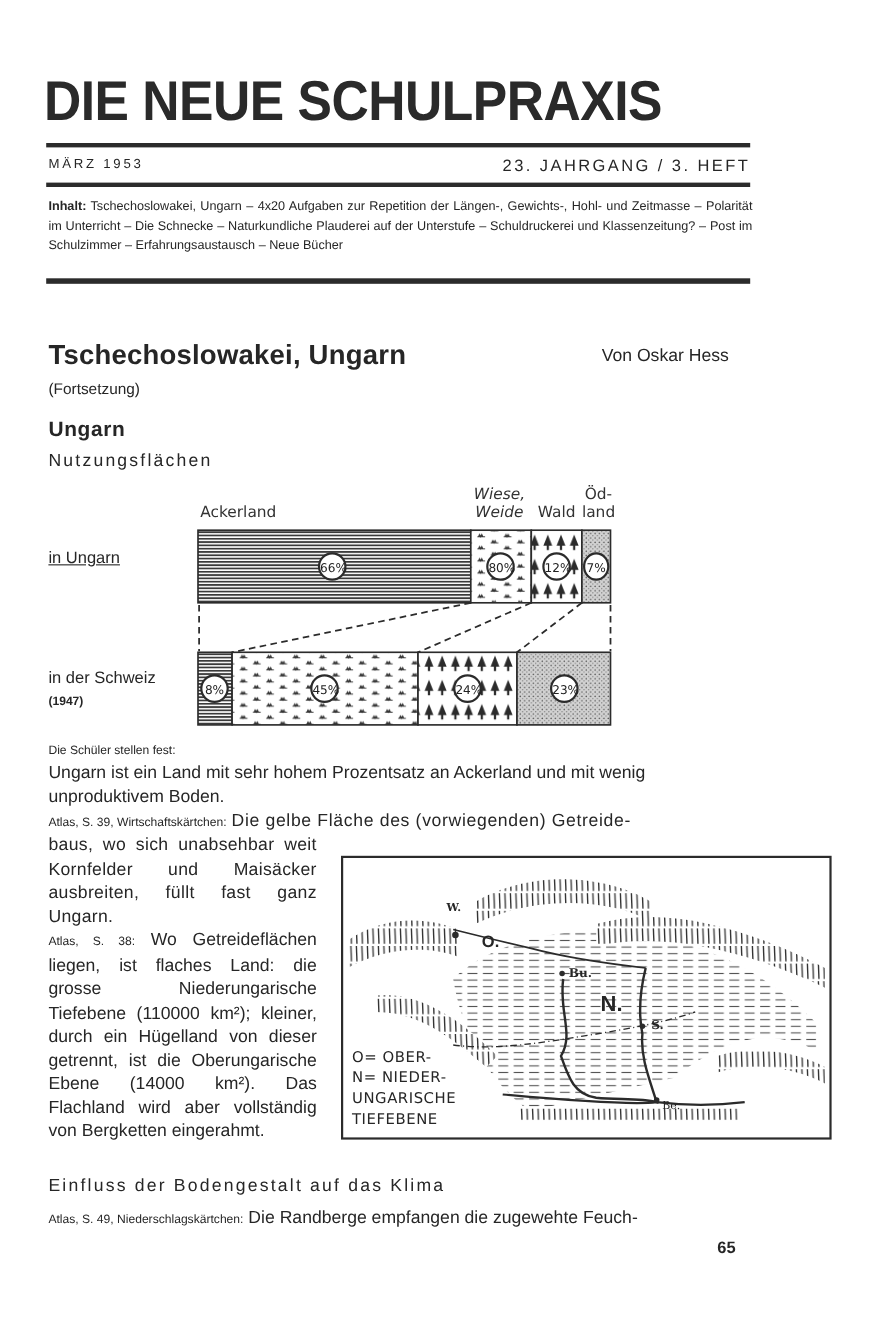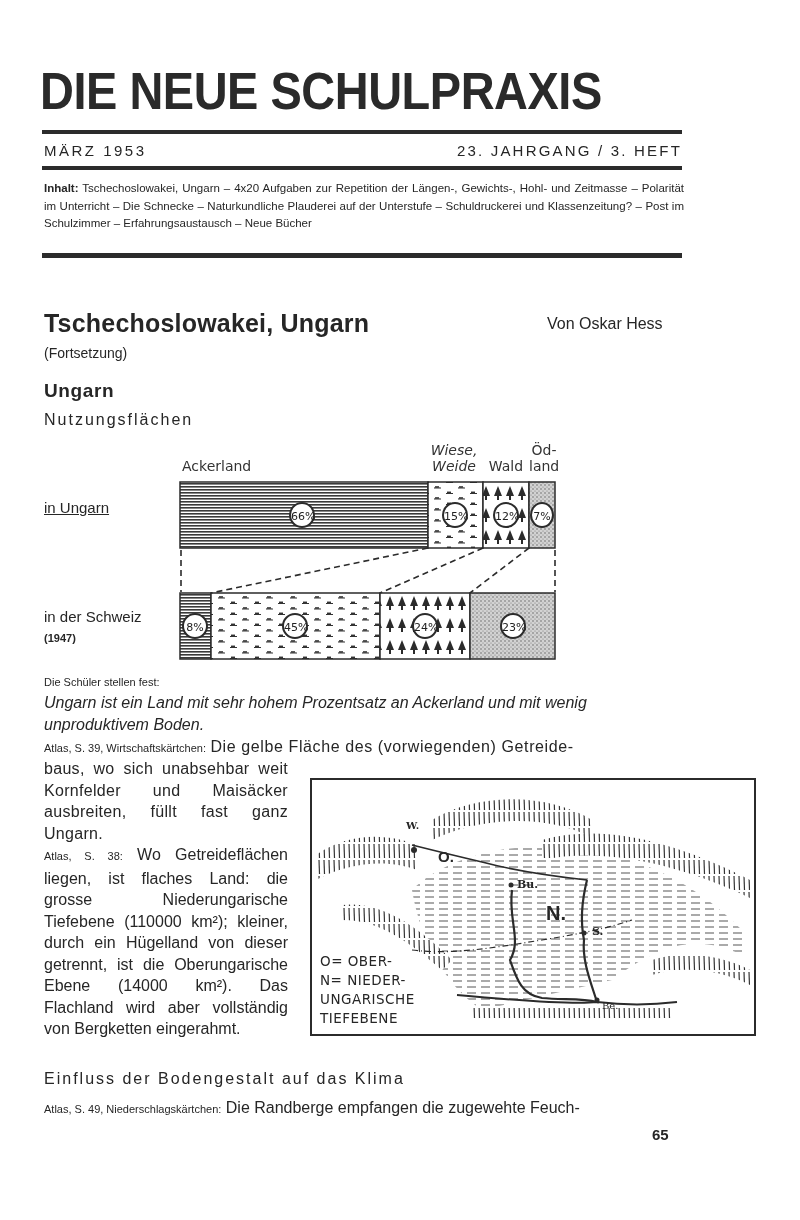--- a/index.html
+++ b/index.html
@@ -2,21 +2,21 @@
 <html><head>
 <meta charset="utf-8">
 <style>
   html, body { margin:0; padding:0; background:#ffffff; }
   body { width:800px; height:1220px; position:relative; overflow:hidden; color:#262626;
          font-family:"Liberation Sans", "DejaVu Sans", sans-serif; }
   .abs { position:absolute; }
   .masthead { left:40px; top:62px; width:642px; font-size:51px; font-weight:bold; letter-spacing:-0.5px;
               line-height:60px; transform:scaleX(0.92); transform-origin:left top; white-space:nowrap; color:#2a2a2a;}
   .rule { left:42px; width:640px; background:#2b2b2b; }
-  .meta-left { left:44px; top:142px; font-size:15px; letter-spacing:2.5px; }
+  .meta-left { left:44px; top:142px; font-size:12px; letter-spacing:2.5px; }
   .meta-right { right:118px; top:142px; font-size:15px; letter-spacing:2.2px; }
   .inhalt { left:44px; top:180px; width:640px; font-size:11.5px; line-height:17.5px; text-align:justify; }
   .inhalt b { font-weight:bold; }
   .art-title { left:44px; top:309px; font-size:25px; font-weight:bold; letter-spacing:0.2px; }
   .byline { left:547px; top:315px; font-size:16px; }
   .fort { left:44px; top:345px; font-size:14px; }
   .h2 { left:44px; top:380px; font-size:19px; font-weight:900; letter-spacing:0.6px; }
   .sub { left:44px; top:411px; font-size:16px; letter-spacing:2px; }
   .rowlabel { font-size:15px; }
   .small { font-size:11px; }
@@ -100,32 +100,32 @@
   <div class="abs catlabel" style="left:529px;top:442px;width:30px;">
     <div>Öd-</div>
     <div>land</div>
   </div>
 
   <div class="abs rowlabel" style="left:44px;top:499px;text-decoration:underline;">in Ungarn</div>
   <div class="abs rowlabel" style="left:44px;top:608px;">in der Schweiz</div>
   <div class="abs small" style="left:44px;top:632px;font-weight:bold;">(1947)</div>
 
   <div class="pct" style="left:289px;top:502px;">66%</div>
-  <div class="pct" style="left:442px;top:502px;">15%</div>
+  <div class="pct" style="left:442px;top:502px;">80%</div>
   <div class="pct" style="left:493px;top:502px;">12%</div>
   <div class="pct" style="left:530px;top:502px;width:24px;">7%</div>
 
   <div class="pct" style="left:182px;top:613px;">8%</div>
   <div class="pct" style="left:282px;top:613px;">45%</div>
   <div class="pct" style="left:412px;top:613px;">24%</div>
   <div class="pct" style="left:500px;top:613px;">23%</div>
 </div>
 
 <div class="abs note" style="left:44px;top:676px;">Die Schüler stellen fest:</div>
-<div class="abs body-text" style="left:44px;top:692px;width:640px;font-style:italic;">Ungarn ist ein Land mit sehr hohem Prozentsatz an Ackerland und mit wenig unproduktivem Boden.</div>
+<div class="abs body-text" style="left:44px;top:692px;width:640px;">Ungarn ist ein Land mit sehr hohem Prozentsatz an Ackerland und mit wenig unproduktivem Boden.</div>
 <div class="abs body-text" style="left:44px;top:736px;width:640px;text-align:justify;">
   <span class="note">Atlas, S. 39, Wirtschaftskärtchen:</span>
   <span style="letter-spacing:0.6px;">Die gelbe Fläche des (vorwiegenden) Getreide-</span>
 </div>
 <div class="abs col" style="top:758px;letter-spacing:0.3px;">baus, wo sich unabsehbar weit Kornfelder und Maisäcker ausbreiten, füllt fast ganz Ungarn.</div>
 <div class="abs col" style="top:844px;">
   <span class="note">Atlas, S. 38:</span>
   <span>Wo Getreideflächen liegen, ist flaches Land: die grosse Niederungarische Tiefebene (110000 km²); kleiner, durch ein Hügelland von dieser getrennt, ist die Oberungarische Ebene (14000 km²). Das Flachland wird aber vollständig von Bergketten eingerahmt.</span>
 </div>
 

